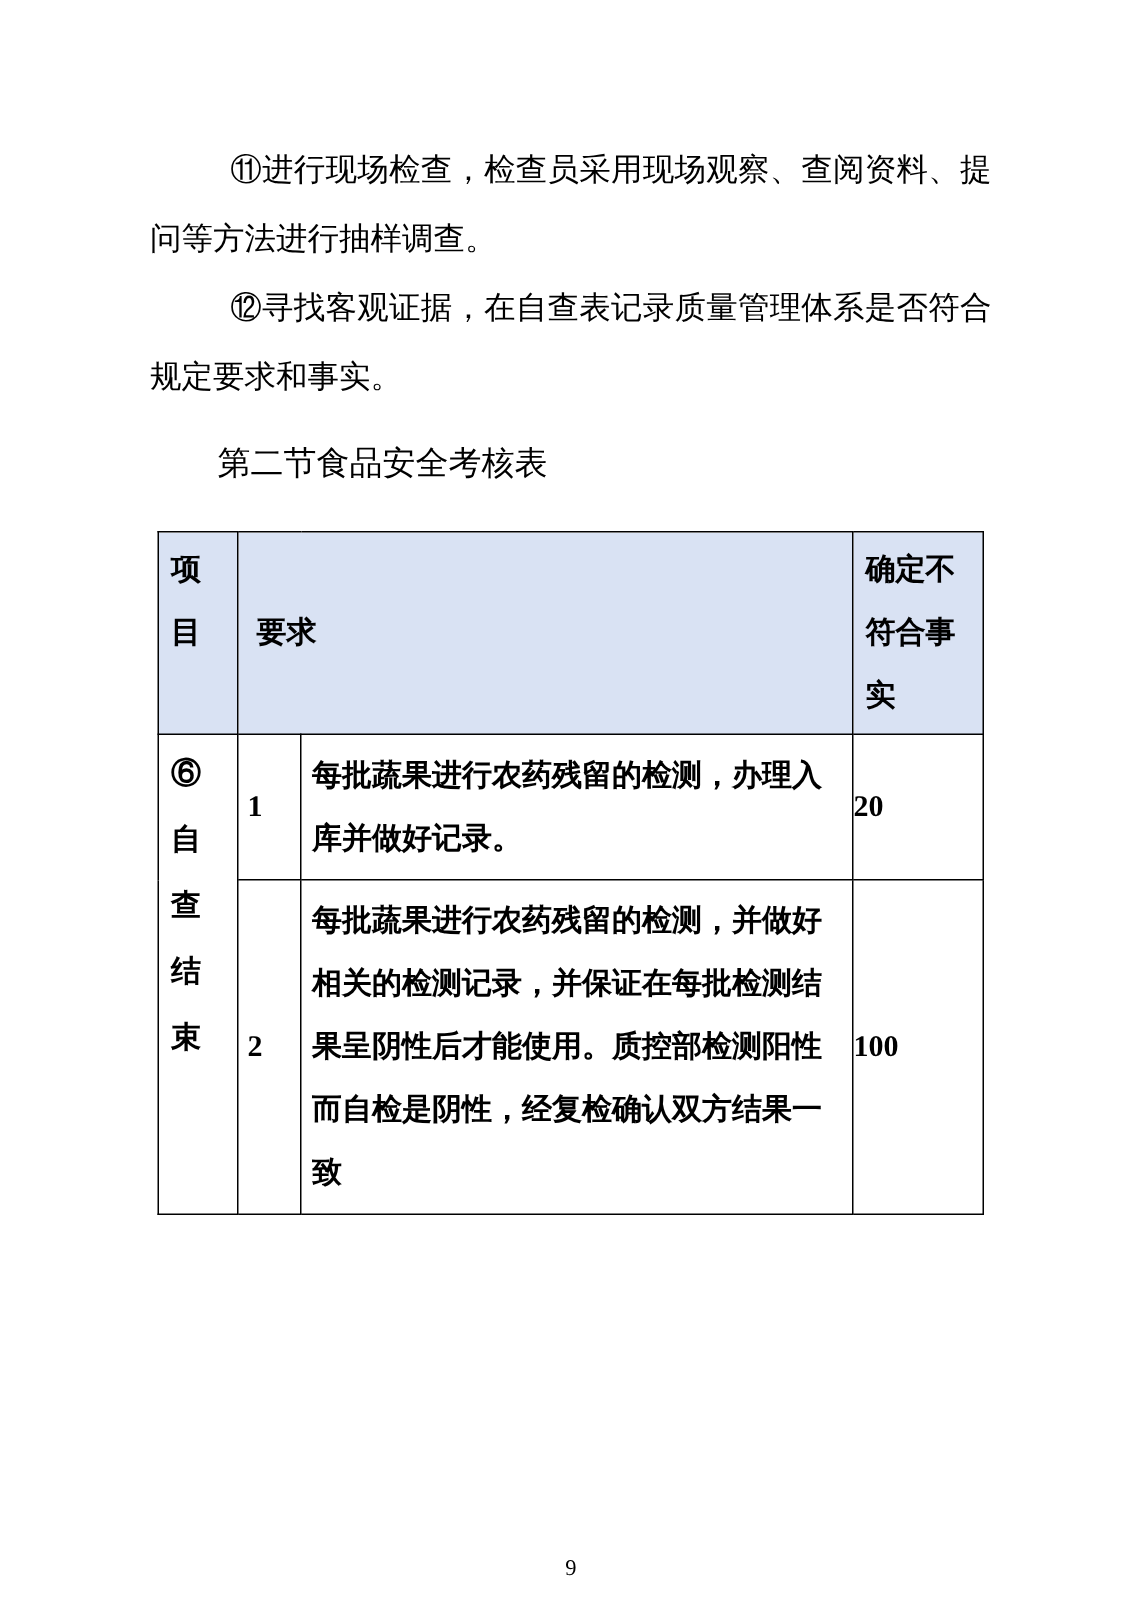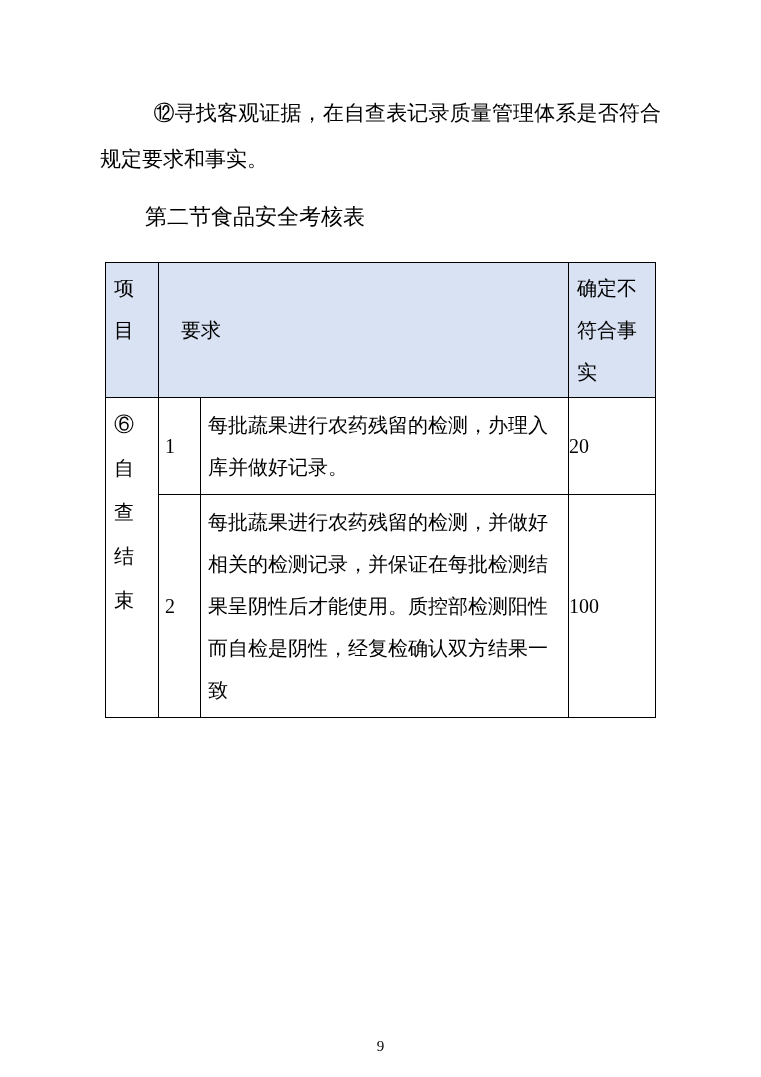--- a/index.html
+++ b/index.html
@@ -39,34 +39,34 @@
   }
   .assess-table {
     margin: 30px 0 0 5px;
     border-collapse: collapse;
     table-layout: fixed;
     width: 550px;
     font-size: 20px;
   }
   .assess-table th, .assess-table td {
     border: 1px solid #000000;
-    font-weight: normal;
+    font-weight: bold;
     text-align: left;
     overflow: hidden;
   }
   .assess-table .header-row th {
     background: var(--table-header-bg, #d9e2f3);
     line-height: 42px;
     padding: 4px 8px;
     vertical-align: top;
     word-break: break-all;
   }
   .assess-table th.h-req {
     vertical-align: middle;
-    padding-left: 22px;
+    padding-left: 12px;
   }
   .cat {
     vertical-align: top;
     padding: 4px 8px;
     line-height: 44px;
     word-break: break-all;
   }
   .no {
     vertical-align: middle;
     padding: 2px 6px;
@@ -92,20 +92,21 @@
     text-align: center;
     font-size: 15px;
   }
 </style>
 </head>
 <body>
 
 <div class="page">
   <div class="content">
 
+    <p class="para">⑪进行现场检查，检查员采用现场观察、查阅资料、提问等方法进行抽样调查。</p>
     <p class="para">⑫寻找客观证据，在自查表记录质量管理体系是否符合规定要求和事实。</p>
 
     <h2 class="heading">第二节食品安全考核表</h2>
 
     <table class="assess-table">
       <colgroup>
         <col style="width:53px">
         <col style="width:42px">
         <col style="width:368px">
         <col style="width:87px">

